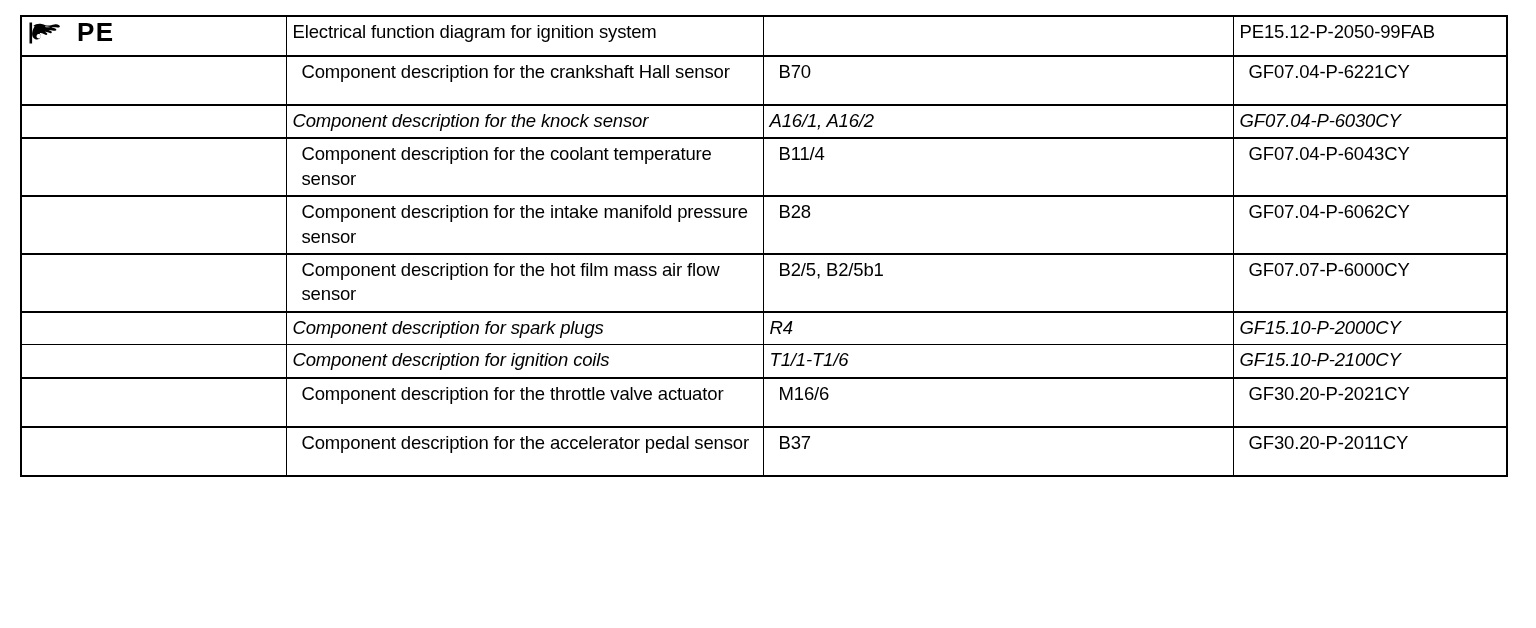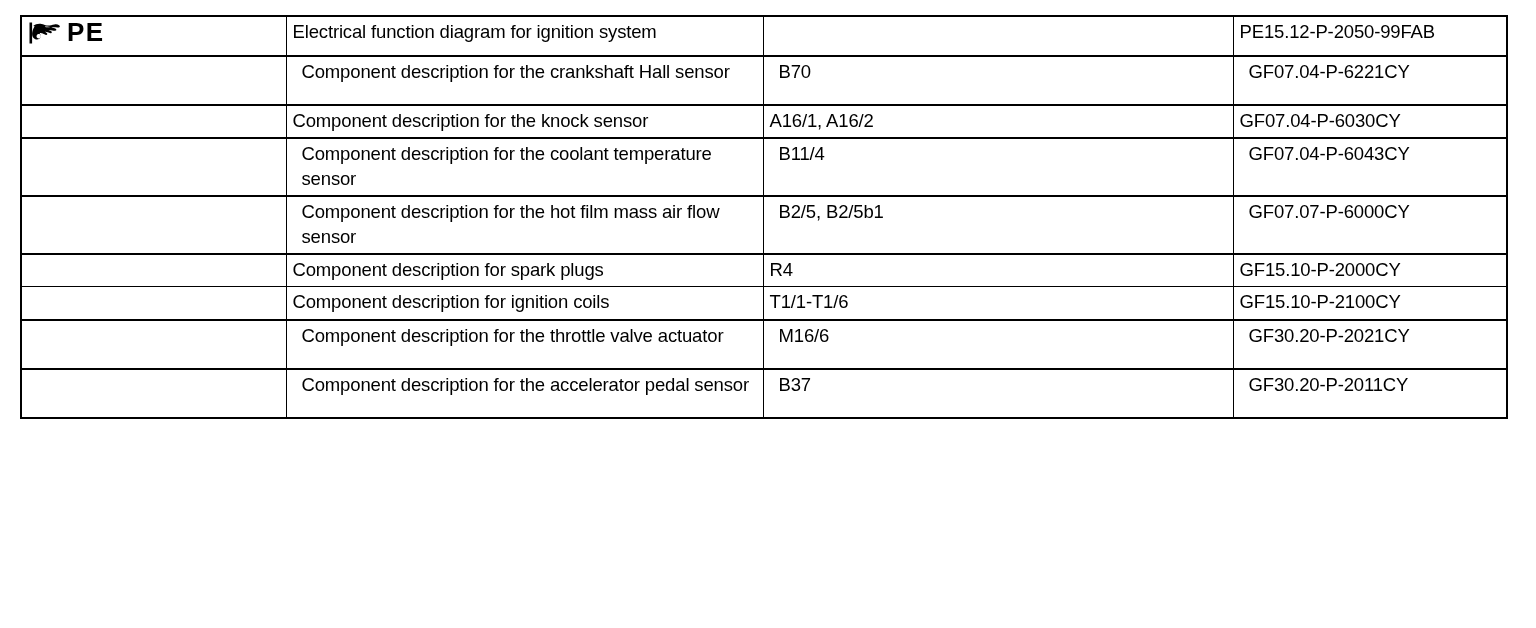--- a/index.html
+++ b/index.html
@@ -58,28 +58,28 @@
   
   tr.tall > td { border-top-width: 2.6px; }
   tr.tall + tr > td { border-top-width: 2.6px; }
 
   .col-icon   { width: 265px; }
   .col-desc   { width: 477px; margin-top: 8px; }
   .col-part   { width: 470px; }
   .col-code   { width: 274px; margin-top: 19px; }
 
   tr.r-head > td { height: 40px; }
-  tr.short > td  { height: 20px; }
+  tr.short > td  { height: 20px; font-style: italic; }
   tr.tall  > td  { height: 49px; padding-left: 15px; }
 
   
   .brand {
     display: flex;
     align-items: center;
-    gap: 4px;
+    gap: 14px;
     height: 26px;
     margin-top: -1px;
   }
   .brand .hand-icon {
     display: inline-block;
     width: 34px;
     height: 24px;
     flex: 0 0 auto;
     position: relative;
     top: 1px;
@@ -157,20 +157,32 @@
           <td class="col-part">
             <span class="cell-text">B11/4</span>
           </td>
           <td class="col-code">
             <span class="cell-text">GF07.04-P-6043CY</span>
           </td>
         </tr>
         <tr class="tall">
           <td class="col-icon"></td>
           <td class="col-desc">
+            <span class="cell-text">Component description for the intake manifold pressure sensor</span>
+          </td>
+          <td class="col-part">
+            <span class="cell-text">B28</span>
+          </td>
+          <td class="col-code">
+            <span class="cell-text">GF07.04-P-6062CY</span>
+          </td>
+        </tr>
+        <tr class="tall">
+          <td class="col-icon"></td>
+          <td class="col-desc">
             <span class="cell-text">Component description for the hot film mass air flow sensor</span>
           </td>
           <td class="col-part">
             <span class="cell-text">B2/5, B2/5b1</span>
           </td>
           <td class="col-code">
             <span class="cell-text">GF07.07-P-6000CY</span>
           </td>
         </tr>
         <tr class="short">

